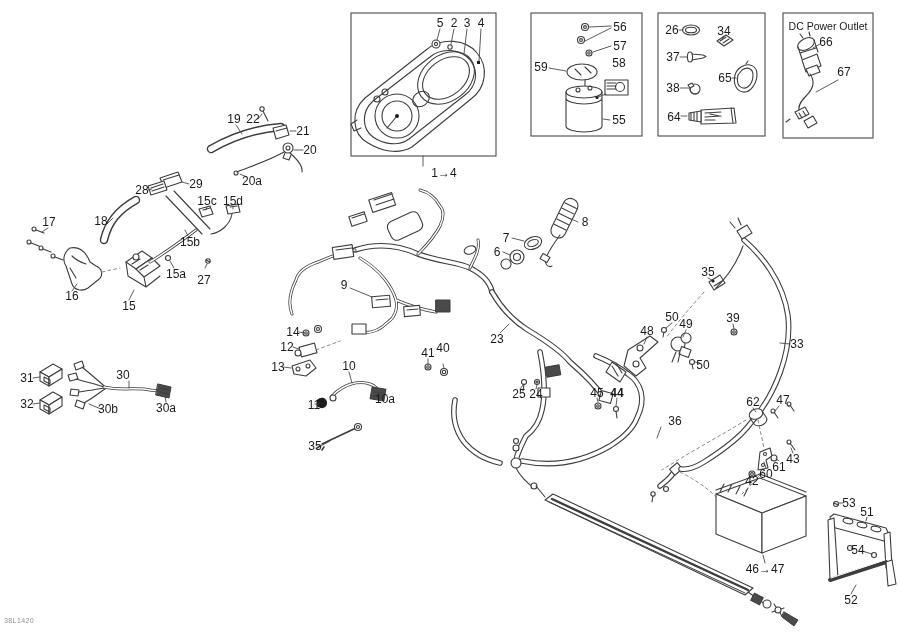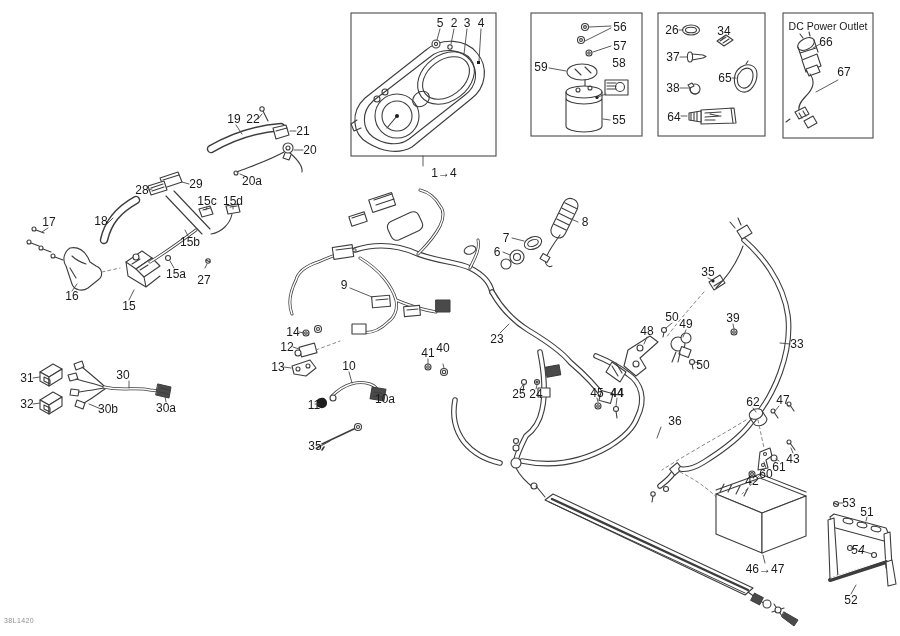--- a/index.html
+++ b/index.html
@@ -453,21 +453,21 @@
       <div class="callout" style="left: 315px; top: 446px;">35</div>
       <div class="callout" style="left: 663px; top: 421px; margin-left: 12px;">36</div>
       <div class="callout" style="left: 753px; top: 402px;">62</div>
       <div class="callout" style="left: 783px; top: 400px;">47</div>
       <div class="callout" style="left: 793px; top: 459px;">43</div>
       <div class="callout" style="left: 779px; top: 467px;">61</div>
       <div class="callout" style="left: 766px; top: 474px;">60</div>
       <div class="callout" style="left: 752px; top: 481px;">42</div>
       <div class="callout" style="left: 849px; top: 503px;">53</div>
       <div class="callout" style="left: 867px; top: 512px; text-align: center;">51</div>
-      <div class="callout" style="left: 858px; top: 550px; font-style: italic;">54</div>
+      <div class="callout" style="left: 858px; top: 550px;">54</div>
       <div class="callout" style="left: 851px; top: 600px;">52</div>
       <div class="callout" style="left: 765px; top: 569px;">46→47</div>
     </div>
 
 <div class="inset-title" style="left:828px;top:26px">DC Power Outlet</div>
 
 <div class="diagram-code">38L1420</div>
 
 </div>
 

